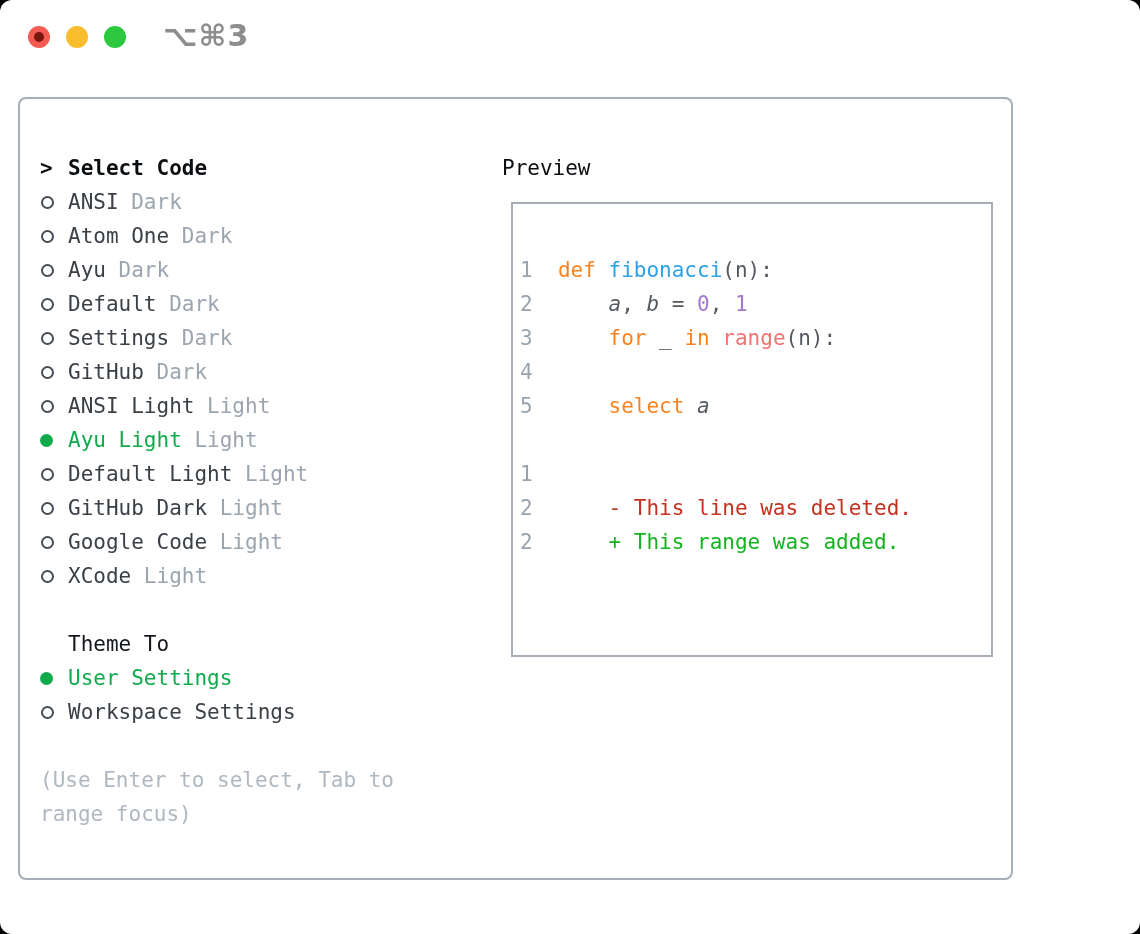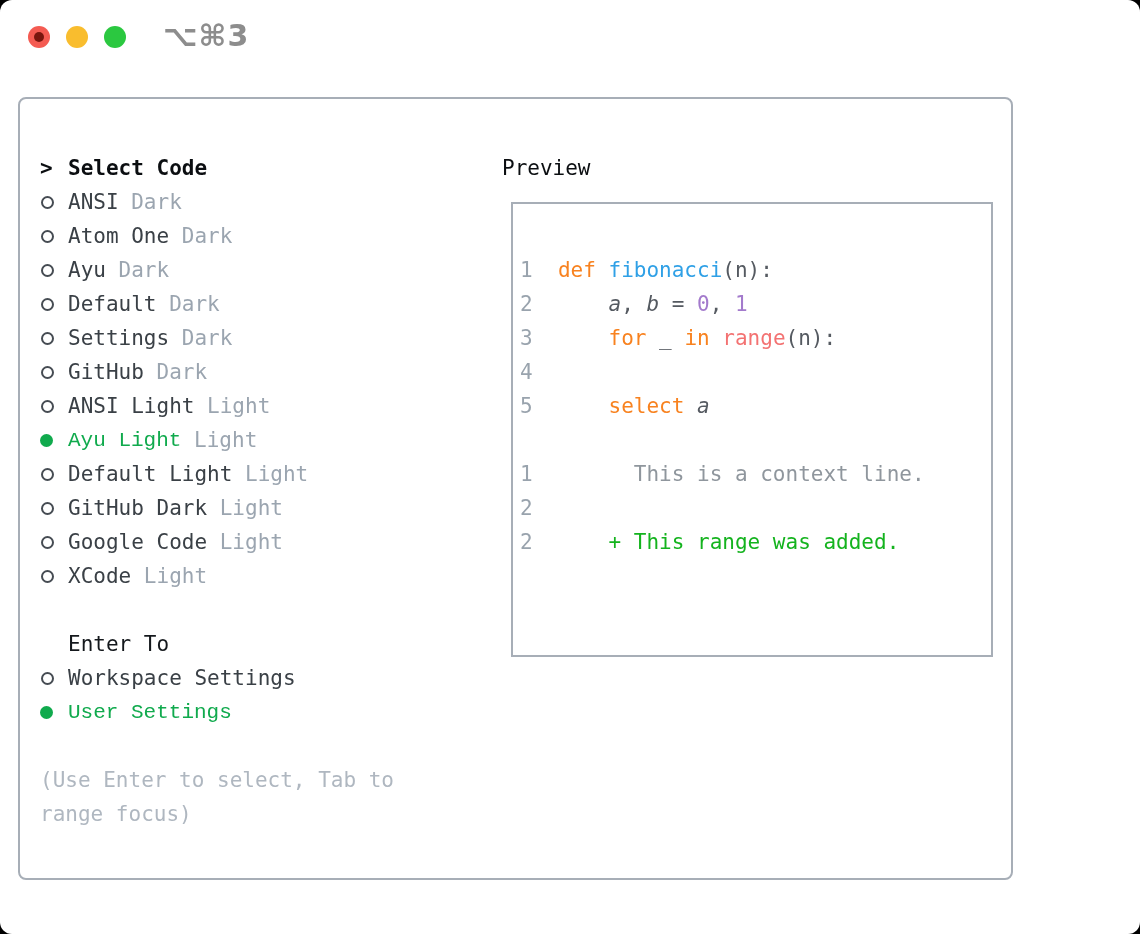--- a/index.html
+++ b/index.html
@@ -50,21 +50,21 @@
     position:absolute;left:18px;top:97px;width:991px;height:779px;
     border:2px solid var(--border-gray);border-radius:8px;background:#fff;
   }
   .left-col{position:absolute;left:20px;top:52px;width:450px;}
   .row{display:flex;align-items:center;height:34px;font-size:21px;white-space:pre;color:var(--text-dark);}
   .row .marker{width:28px;flex:0 0 28px;display:flex;align-items:center;}
   .row.header{font-weight:bold;color:var(--text-black);}
   .row.header .marker{font-weight:bold;}
   .dot{width:9px;height:9px;border:2px solid #464C53;border-radius:50%;margin-left:1px;}
   .dot.filled{width:13px;height:13px;border:none;background:var(--accent-green);margin-left:0;}
-  .item.selected .name{color:var(--accent-green);font-family:Liberation Mono, monospace;}
+  .item.selected .name{color:var(--accent-green);}
   .variant{color:var(--muted-gray);margin-left:1ch;}
   .spacer{height:34px;}
   .row.sect{color:#14181C;}
   .row.help{color:var(--help-gray);}
   
   .preview-label{
     position:absolute;left:482px;top:52px;height:34px;display:flex;align-items:center;
     font-size:21px;font-weight:normal;color:var(--text-black);
   }
   .preview-box{
@@ -121,46 +121,46 @@
           <div class="row item"><span class="marker"><span class="dot"></span></span><span class="name">Default Light</span><span class="variant">Light</span></div>
           <div class="row item"><span class="marker"><span class="dot"></span></span><span class="name">GitHub Dark</span><span class="variant">Light</span></div>
           <div class="row item"><span class="marker"><span class="dot"></span></span><span class="name">Google Code</span><span class="variant">Light</span></div>
           <div class="row item"><span class="marker"><span class="dot"></span></span><span class="name">XCode</span><span class="variant">Light</span></div>
         </div>
 
       <div class="spacer"></div>
 
       <div class="row sect">
         <span class="marker"></span>
-        <span>Enter To</span>
+        <span>Theme To</span>
       </div>
 
       <div id="apply-list">
+          <div class="row item selected"><span class="marker"><span class="dot filled"></span></span><span class="name">User Settings</span></div>
           <div class="row item"><span class="marker"><span class="dot"></span></span><span class="name">Workspace Settings</span></div>
-          <div class="row item selected"><span class="marker"><span class="dot filled"></span></span><span class="name">User Settings</span></div>
         </div>
 
       <div class="spacer"></div>
 
       <div class="row help">(Use Enter to select, Tab to</div>
       <div class="row help">range focus)</div>
     </div>
 
     <div class="preview-label">Preview</div>
 
     <div class="preview-box">
       <div id="code-lines">
           <div class="crow"><span class="gutter">1</span><span class="ctext"><span class="tk-kw">def </span><span class="tk-fn">fibonacci</span><span class="tk-txt">(n):</span></span></div>
           <div class="crow"><span class="gutter">2</span><span class="ctext"><span class="tk-txt">    </span><span class="tk-var">a</span><span class="tk-txt">, </span><span class="tk-var">b</span><span class="tk-txt"> = </span><span class="tk-num">0</span><span class="tk-txt">, </span><span class="tk-num">1</span></span></div>
           <div class="crow"><span class="gutter">3</span><span class="ctext"><span class="tk-txt">    </span><span class="tk-kw">for</span><span class="tk-txt"> _ </span><span class="tk-kw">in</span><span class="tk-txt"> </span><span class="tk-call">range</span><span class="tk-txt">(n):</span></span></div>
           <div class="crow"><span class="gutter">4</span></div>
           <div class="crow"><span class="gutter">5</span><span class="ctext"><span class="tk-txt">    </span><span class="tk-kw">select</span><span class="tk-txt"> </span><span class="tk-var">a</span></span></div>
         </div>
       <div class="crow blank"></div>
       <div id="diff-lines">
-          <div class="crow"><span class="gutter">1</span><span class="ctext context">      This is a context line.</span></div>
-          <div class="crow"><span class="gutter">2</span></div>
+          <div class="crow"><span class="gutter">1</span></div>
+          <div class="crow"><span class="gutter">2</span><span class="ctext deleted">    - This line was deleted.</span></div>
           <div class="crow"><span class="gutter">2</span><span class="ctext added">    + This range was added.</span></div>
         </div>
     </div>
 
   </div>
 </div>
 
 </body></html>

